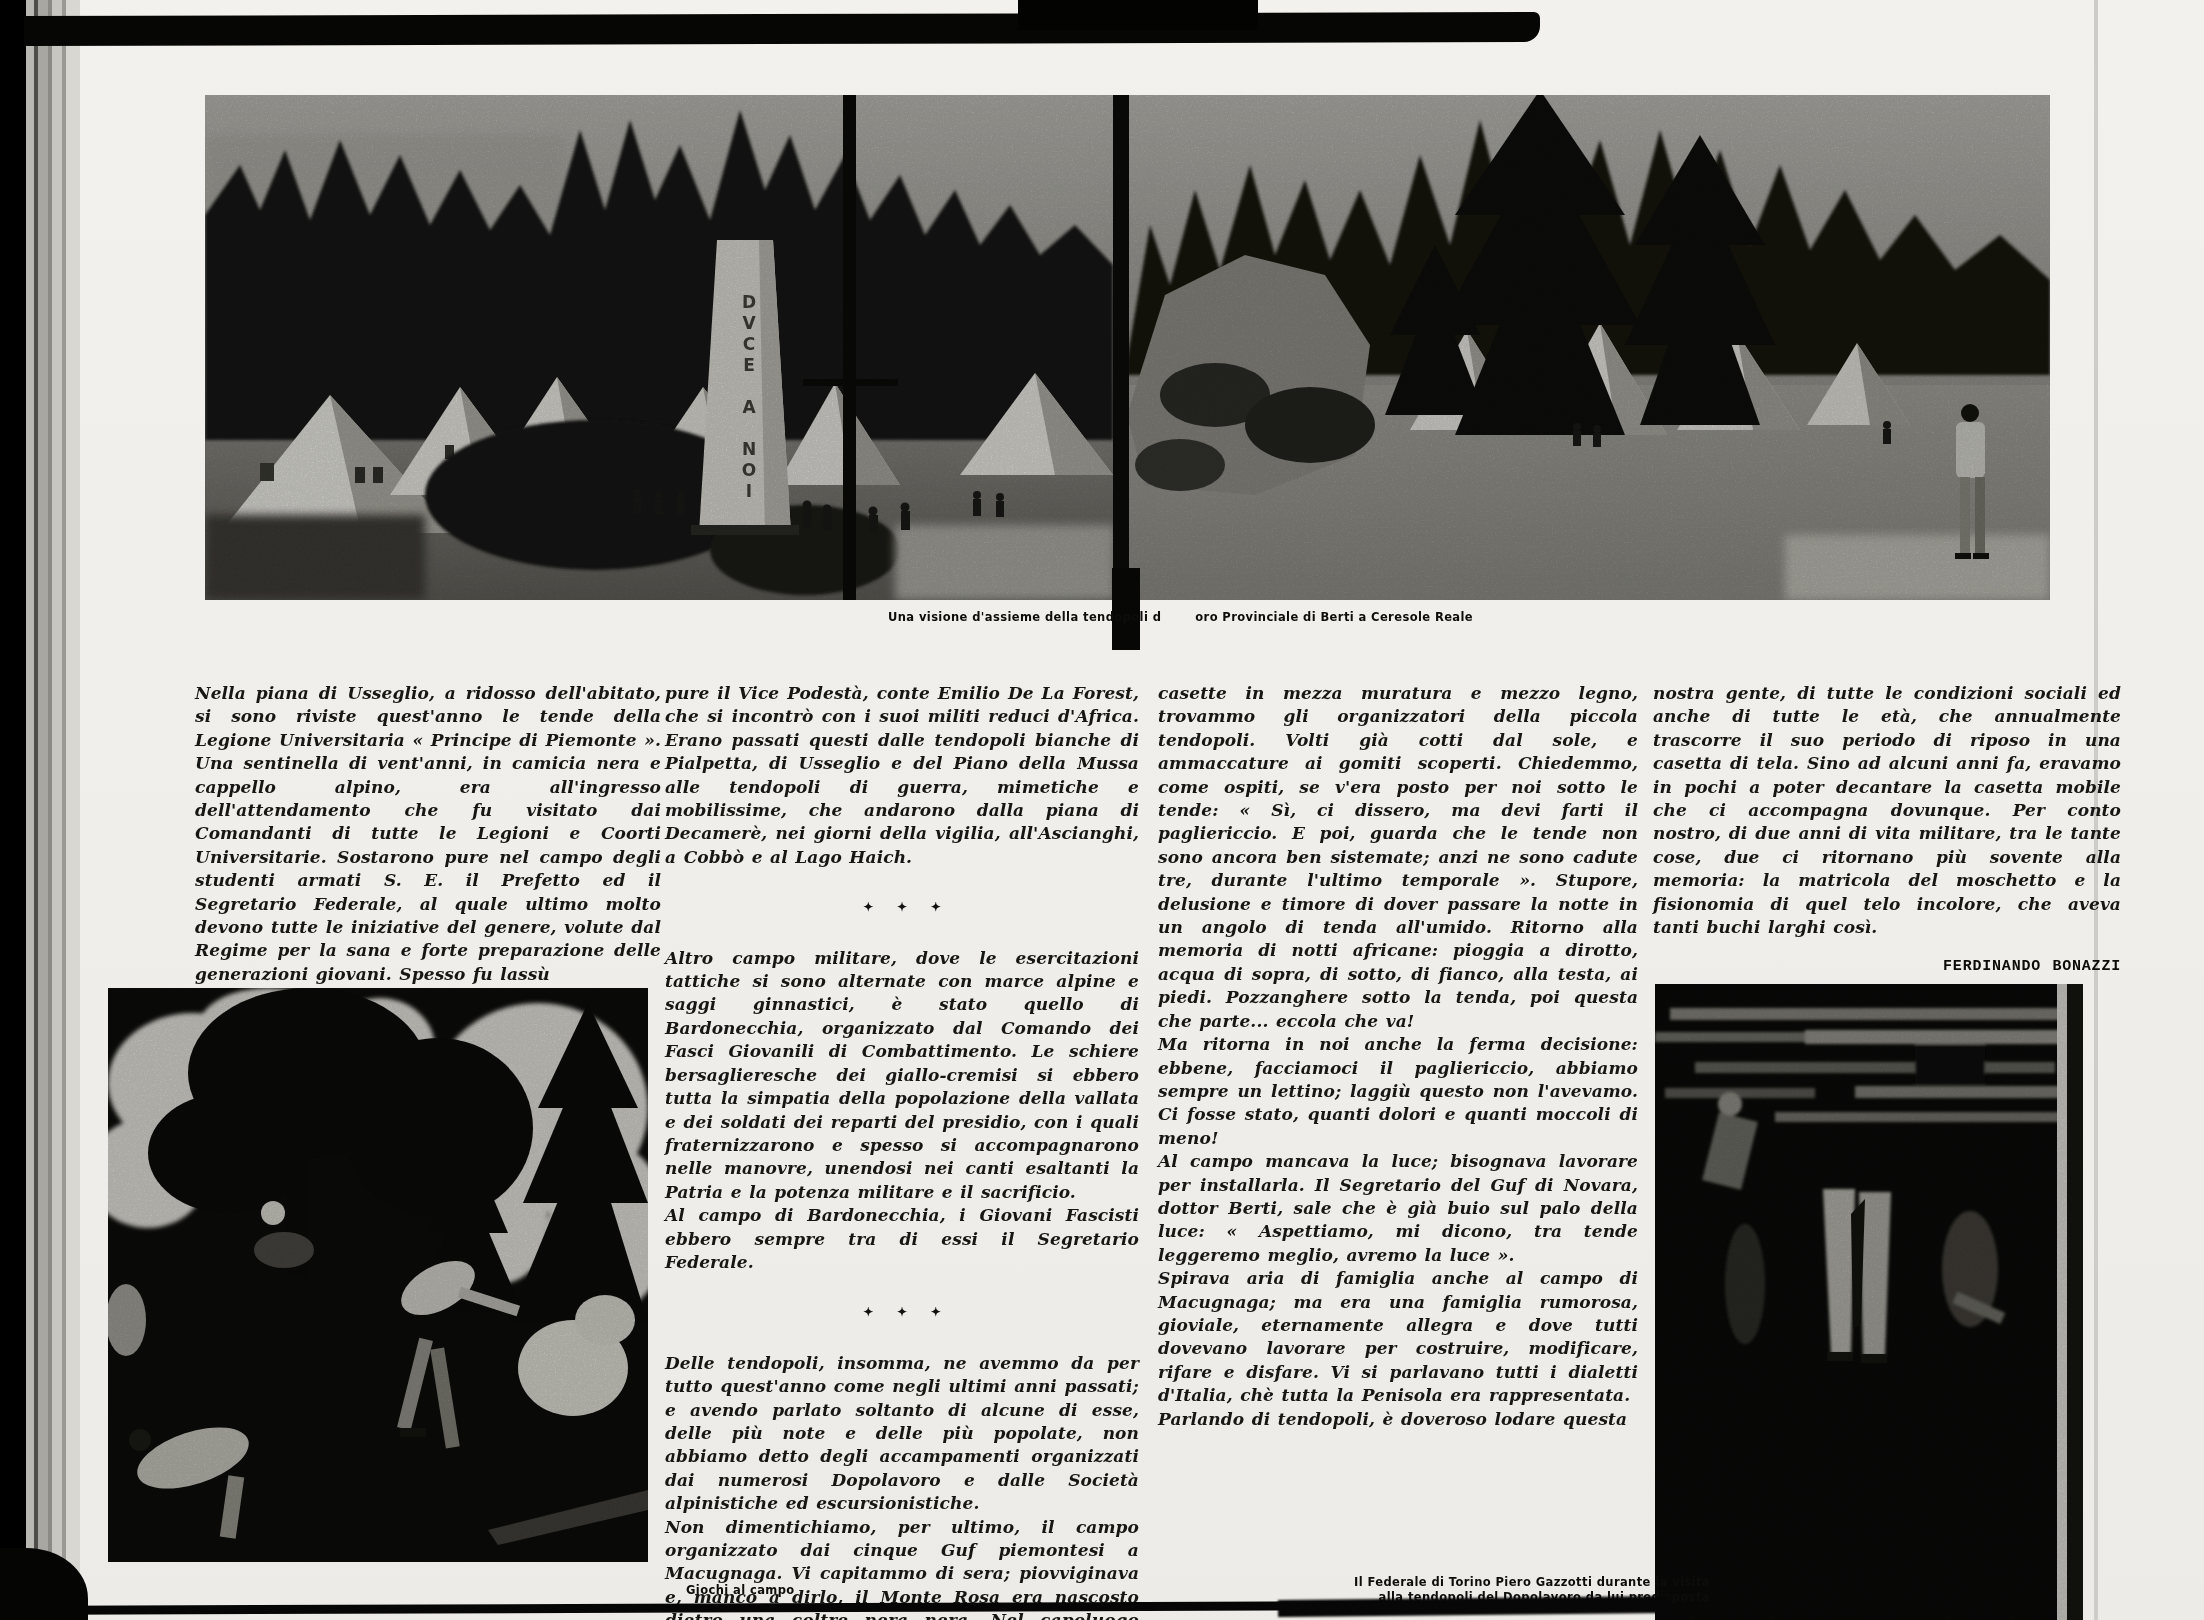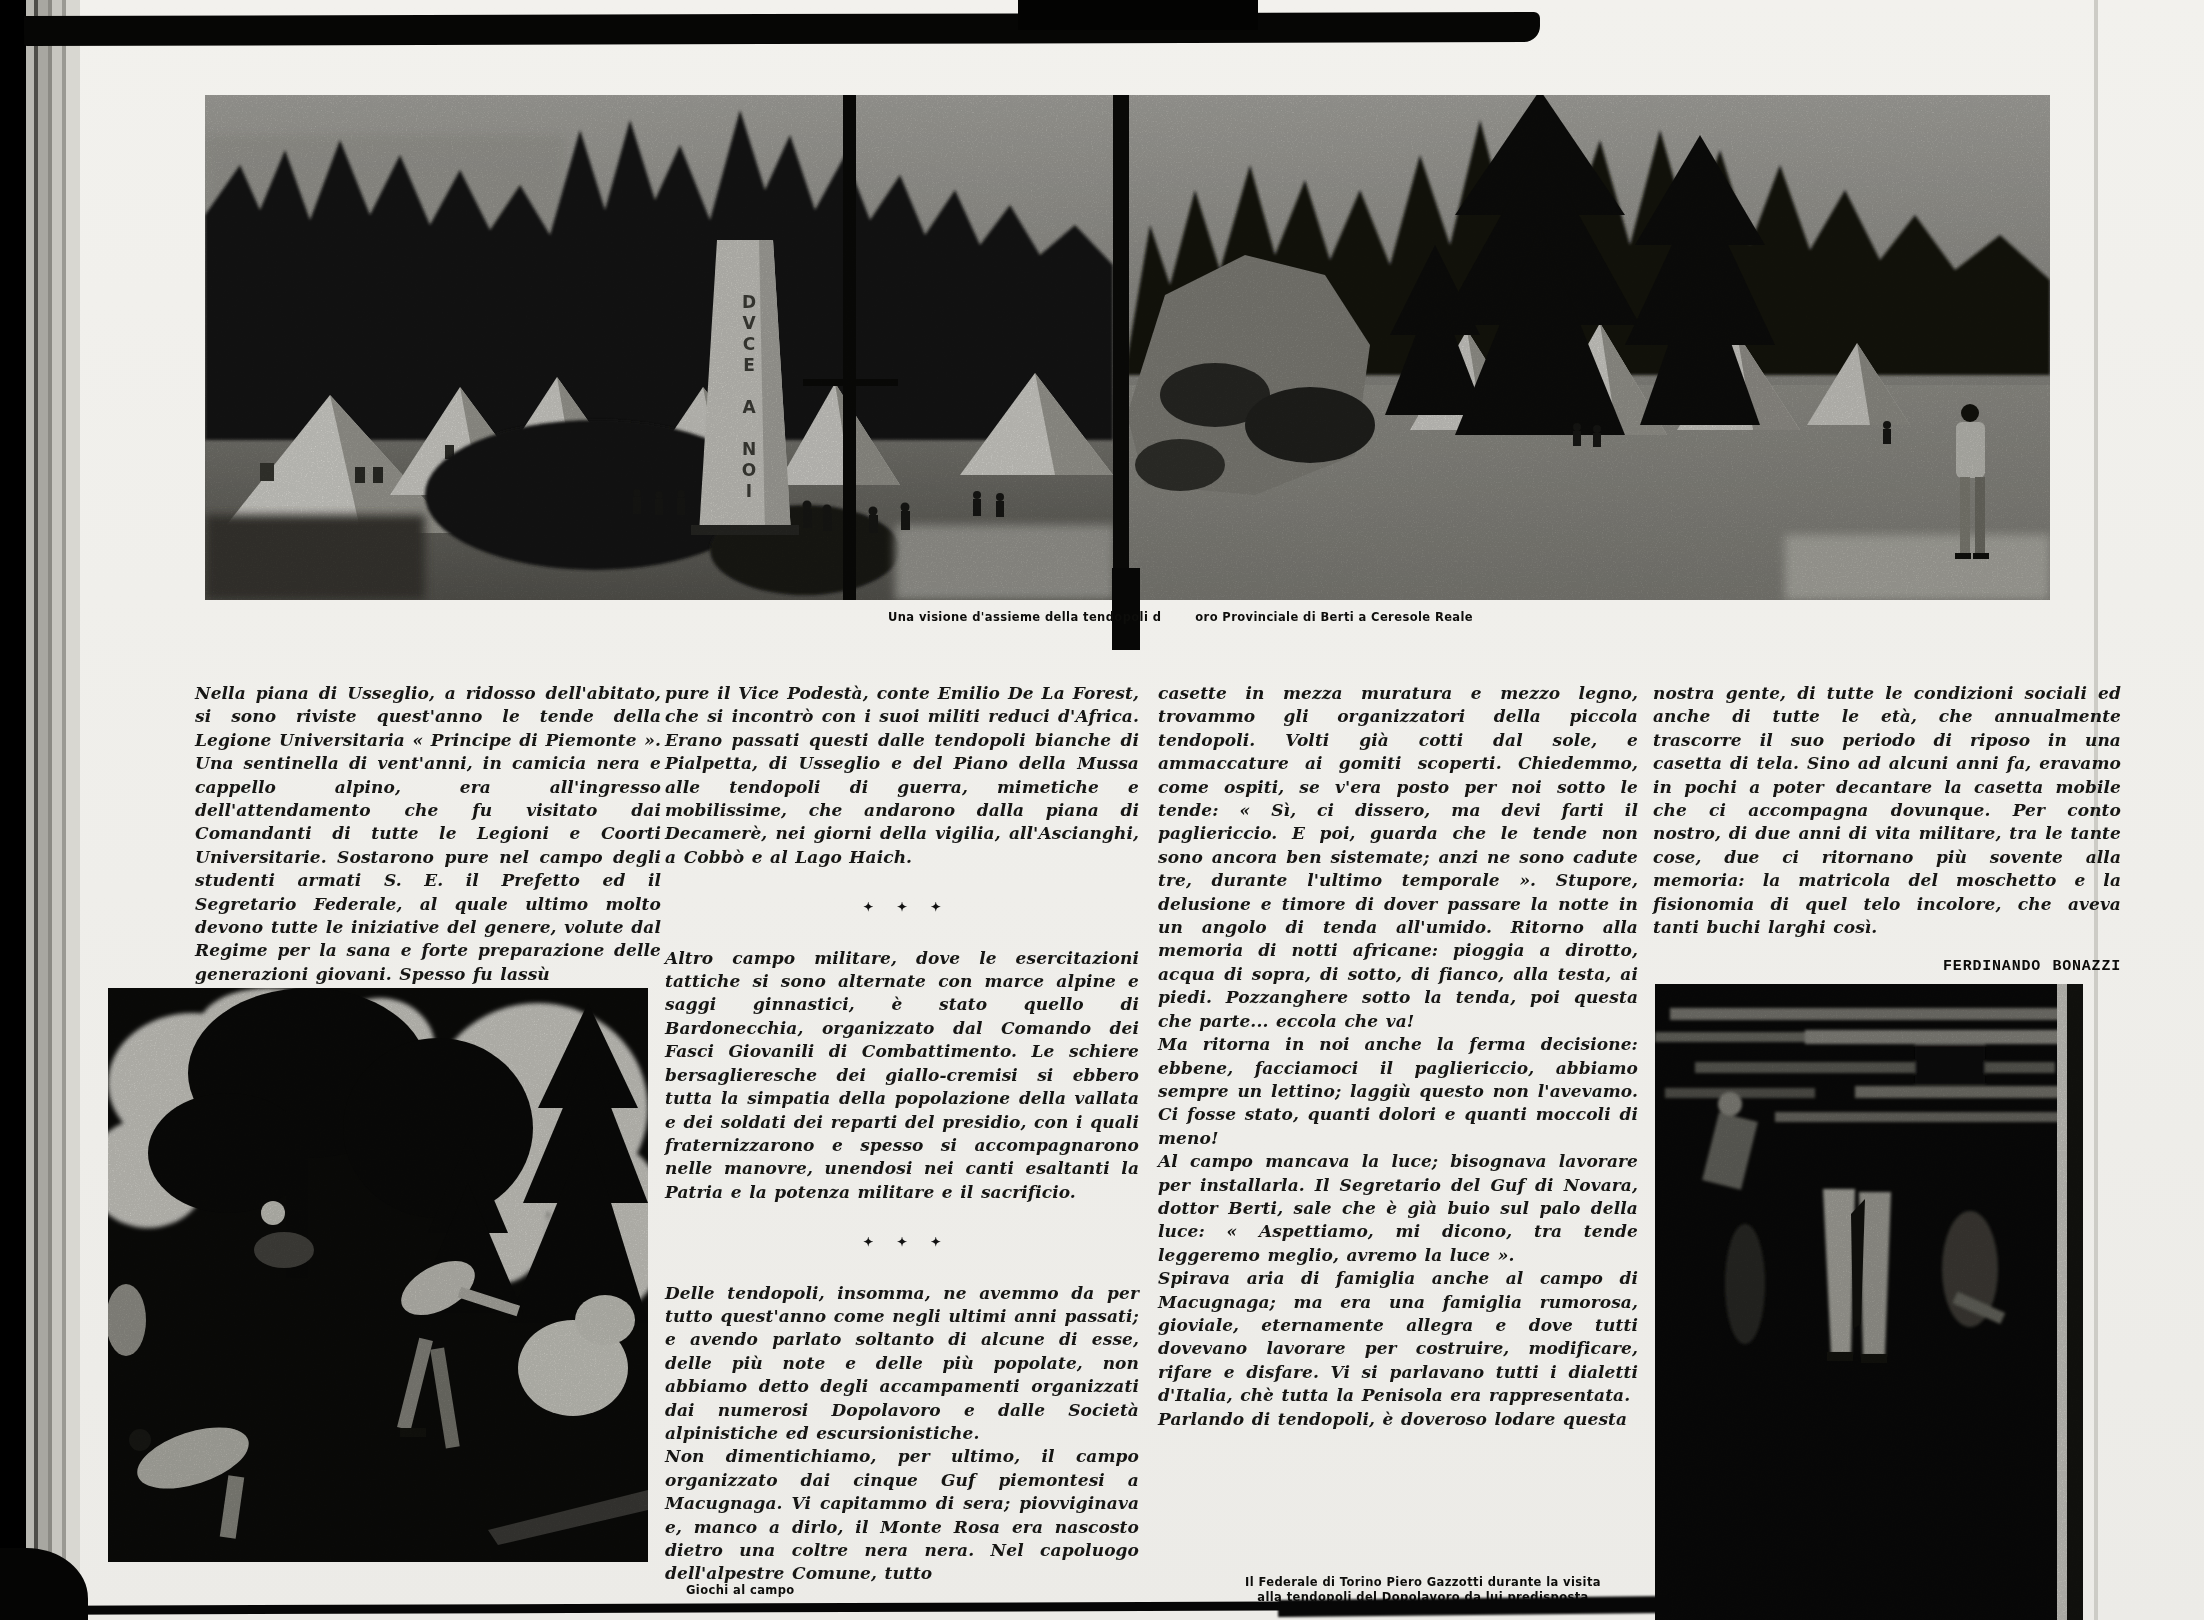--- a/index.html
+++ b/index.html
@@ -28,21 +28,21 @@
   .tower-label{position:absolute;left:739px;top:292px;height:215px;
     writing-mode:vertical-rl;text-orientation:upright;
     font-family:"DejaVu Sans",sans-serif;font-weight:bold;font-size:17px;letter-spacing:1px;
     color:#33332e;}
   
   .cap{position:absolute;font-family:"DejaVu Sans",sans-serif;font-weight:bold;
     font-size:11.5px;line-height:15px;color:#0d0d0b;letter-spacing:0.4px;}
   .cap-top{left:888px;top:610px;white-space:nowrap;}
   .cap-top .cap-gap{display:inline-block;width:34px;}
   .cap-bl{left:686px;top:1583px;}
-  .cap-br{left:1229px;top:1575px;width:388px;text-align:center;}
+  .cap-br{left:1322px;top:1575px;width:388px;text-align:right;}
   
   .col{position:absolute;top:682px;font-style:italic;font-weight:bold;font-size:17px;
     line-height:23.4px;text-align:justify;color:#161614;letter-spacing:0.1px;word-spacing:1.5px;}
   .col p{margin:0;}
   .col-1{left:195px;width:466px;}
   .col-2{left:665px;width:474px;}
   .col-3{left:1158px;width:480px;}
   .col-4{left:1653px;width:468px;}
   .sep{text-align:center;font-style:normal;font-size:12px;letter-spacing:9px;
     margin:27px 0 27px 9px;color:#111;}
@@ -243,20 +243,21 @@
     </g>
     <polygon points="380,542 540,502 540,522 390,557" fill="#6f6e67" opacity="0.5"></polygon>
     <rect width="540" height="574" filter="url(#gB)" opacity="0.2"></rect>
   </svg>
   <div class="cap cap-bl">Giochi al campo</div>
 
   <div class="col col-2">
     <p>pure il Vice Podestà, conte Emilio De La Forest, che si incontrò con i suoi militi reduci d'Africa. Erano passati questi dalle tendopoli bianche di Pialpetta, di Usseglio e del Piano della Mussa alle tendopoli di guerra, mimetiche e mobilissime, che andarono dalla piana di Decamerè, nei giorni della vigilia, all'Ascianghi, a Cobbò e al Lago Haich.</p>
     <div class="sep">✦ ✦ ✦</div>
     <p>Altro campo militare, dove le esercitazioni tattiche si sono alternate con marce alpine e saggi ginnastici, è stato quello di Bardonecchia, organizzato dal Comando dei Fasci Giovanili di Combattimento. Le schiere bersaglieresche dei giallo-cremisi si ebbero tutta la simpatia della popolazione della vallata e dei soldati dei reparti del presidio, con i quali fraternizzarono e spesso si accompagnarono nelle manovre, unendosi nei canti esaltanti la Patria e la potenza militare e il sacrificio.</p>
+    <p>Al campo di Bardonecchia, i Giovani Fascisti ebbero sempre tra di essi il Segretario Federale.</p>
     <div class="sep">✦ ✦ ✦</div>
     <p>Delle tendopoli, insomma, ne avemmo da per tutto quest'anno come negli ultimi anni passati; e avendo parlato soltanto di alcune di esse, delle più note e delle più popolate, non abbiamo detto degli accampamenti organizzati dai numerosi Dopolavoro e dalle Società alpinistiche ed escursionistiche.</p>
     <p>Non dimentichiamo, per ultimo, il campo organizzato dai cinque Guf piemontesi a Macugnaga. Vi capitammo di sera; piovviginava e, manco a dirlo, il Monte Rosa era nascosto dietro una coltre nera nera. Nel capoluogo dell'alpestre Comune, tutto</p>
   </div>
 
   <div class="col col-3">
     <p>casette in mezza muratura e mezzo legno, trovammo gli organizzatori della piccola tendopoli. Volti già cotti dal sole, e ammaccature ai gomiti scoperti. Chiedemmo, come ospiti, se v'era posto per noi sotto le tende: « Sì, ci dissero, ma devi farti il pagliericcio. E poi, guarda che le tende non sono ancora ben sistemate; anzi ne sono cadute tre, durante l'ultimo temporale ». Stupore, delusione e timore di dover passare la notte in un angolo di tenda all'umido. Ritorno alla memoria di notti africane: pioggia a dirotto, acqua di sopra, di sotto, di fianco, alla testa, ai piedi. Pozzanghere sotto la tenda, poi questa che parte... eccola che va!</p>
     <p>Ma ritorna in noi anche la ferma decisione: ebbene, facciamoci il pagliericcio, abbiamo sempre un lettino; laggiù questo non l'avevamo. Ci fosse stato, quanti dolori e quanti moccoli di meno!</p>
     <p>Al campo mancava la luce; bisognava lavorare per installarla. Il Segretario del Guf di Novara, dottor Berti, sale che è già buio sul palo della luce: « Aspettiamo, mi dicono, tra tende leggeremo meglio, avremo la luce ».</p>
     <p>Spirava aria di famiglia anche al campo di Macugnaga; ma era una famiglia rumorosa, gioviale, eternamente allegra e dove tutti dovevano lavorare per costruire, modificare, rifare e disfare. Vi si parlavano tutti i dialetti d'Italia, chè tutta la Penisola era rappresentata.</p>

